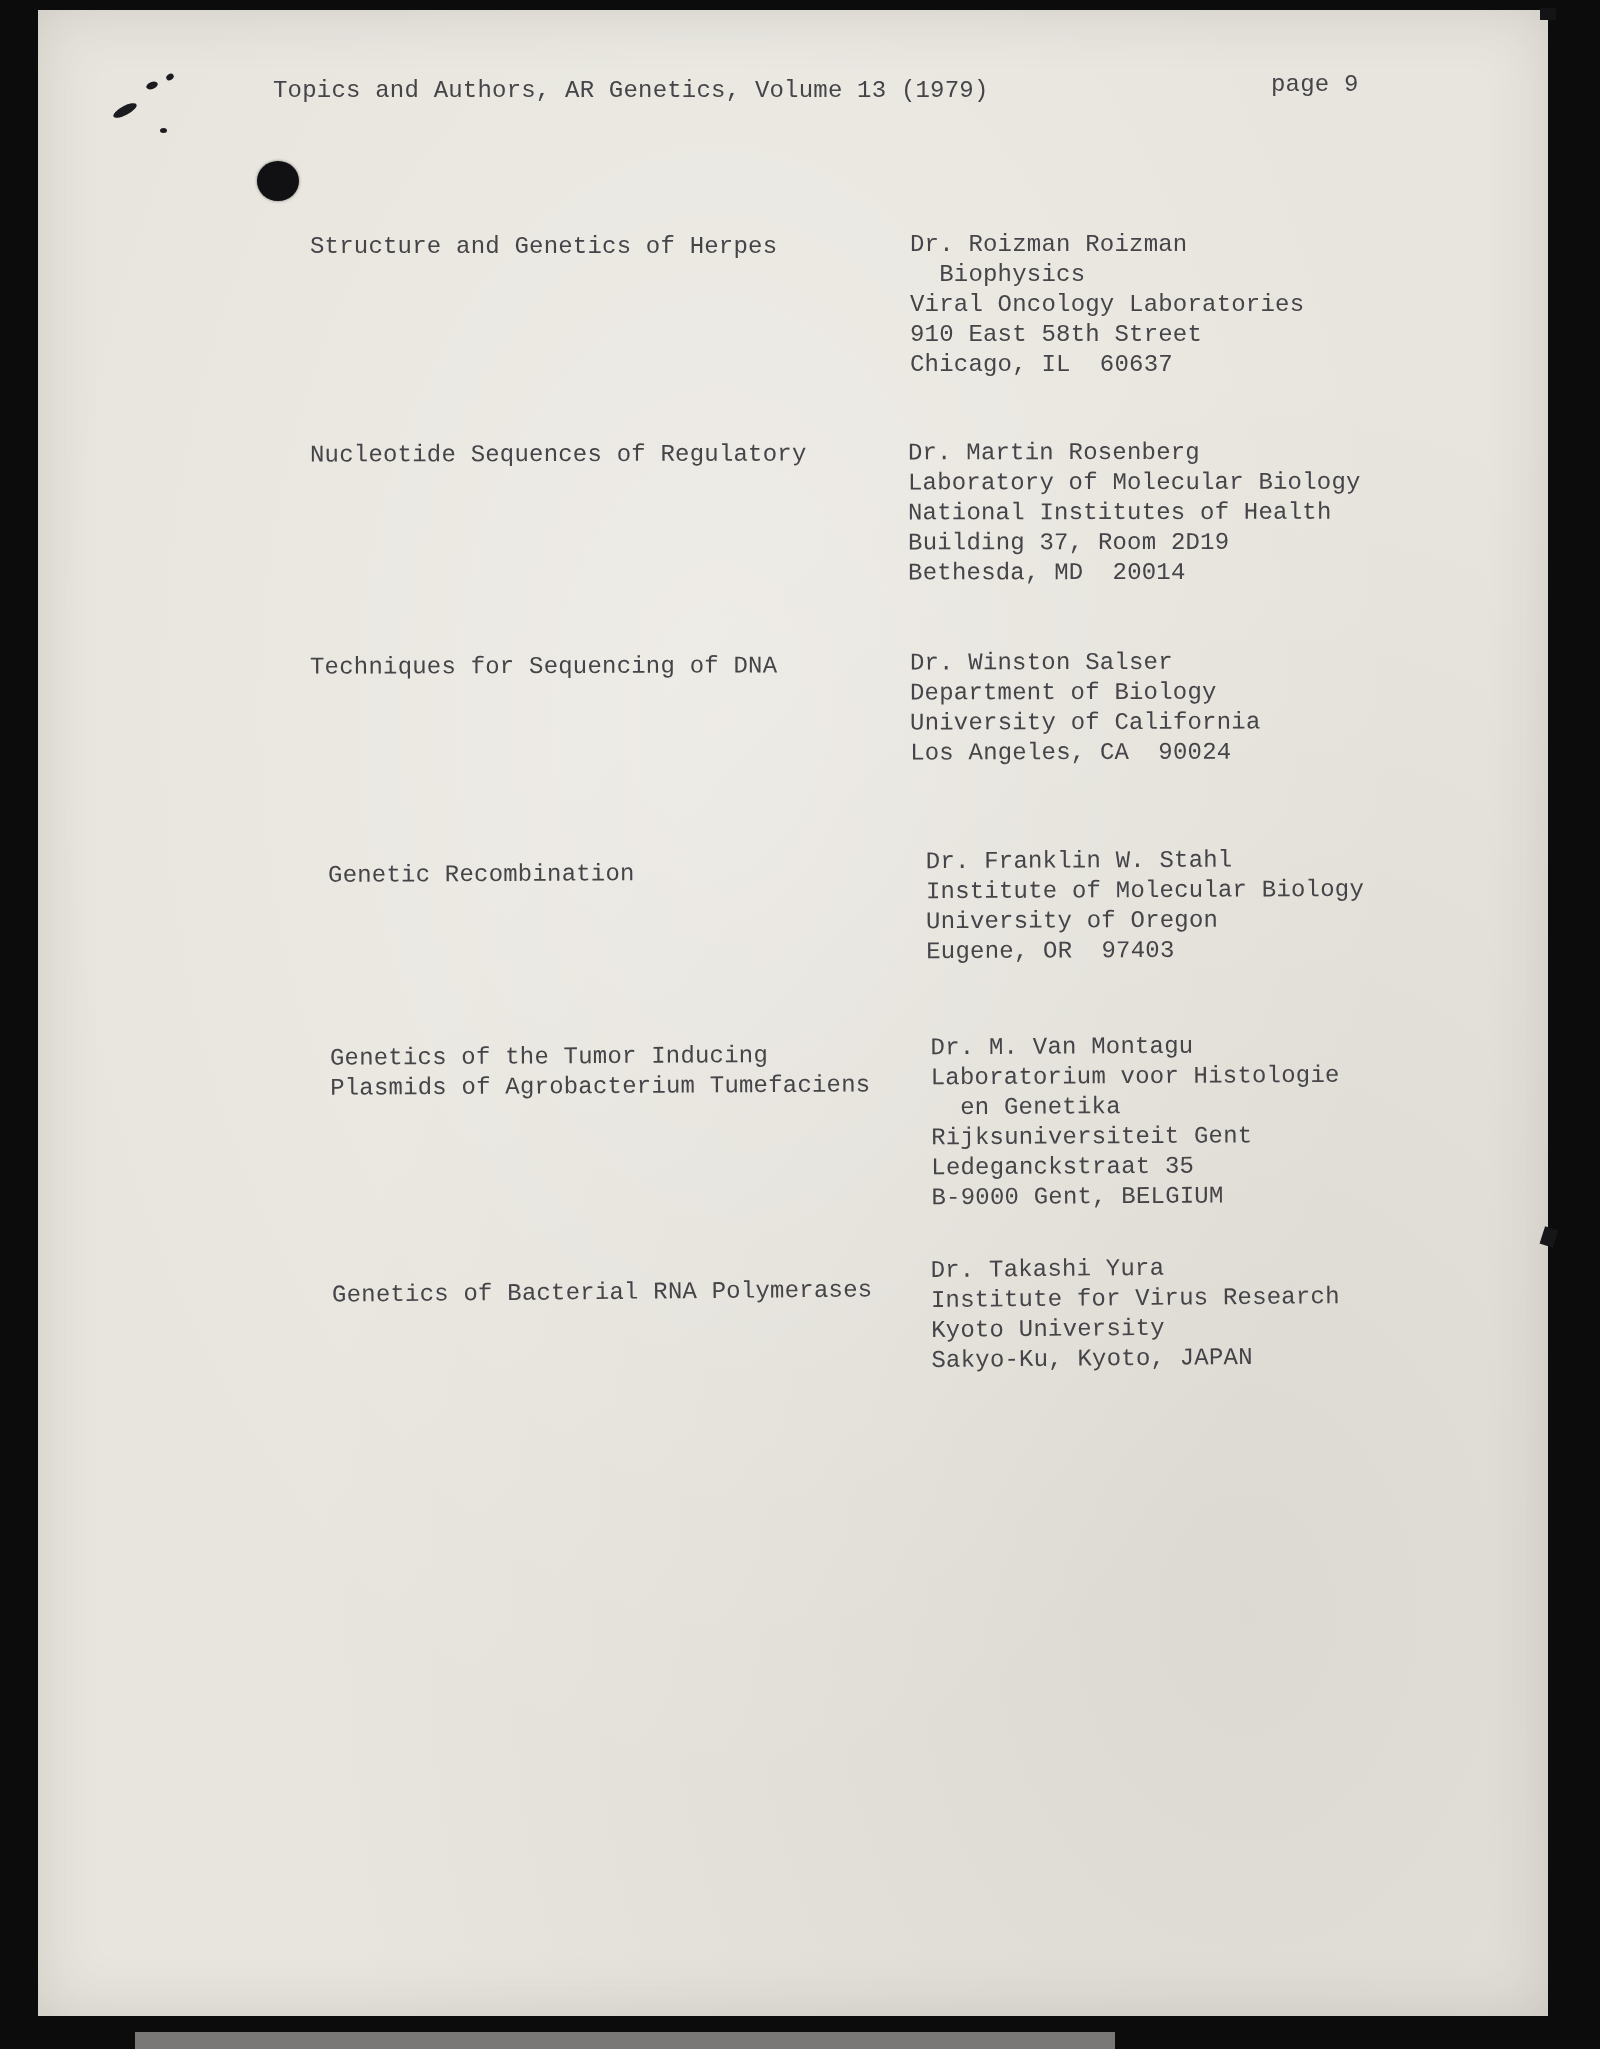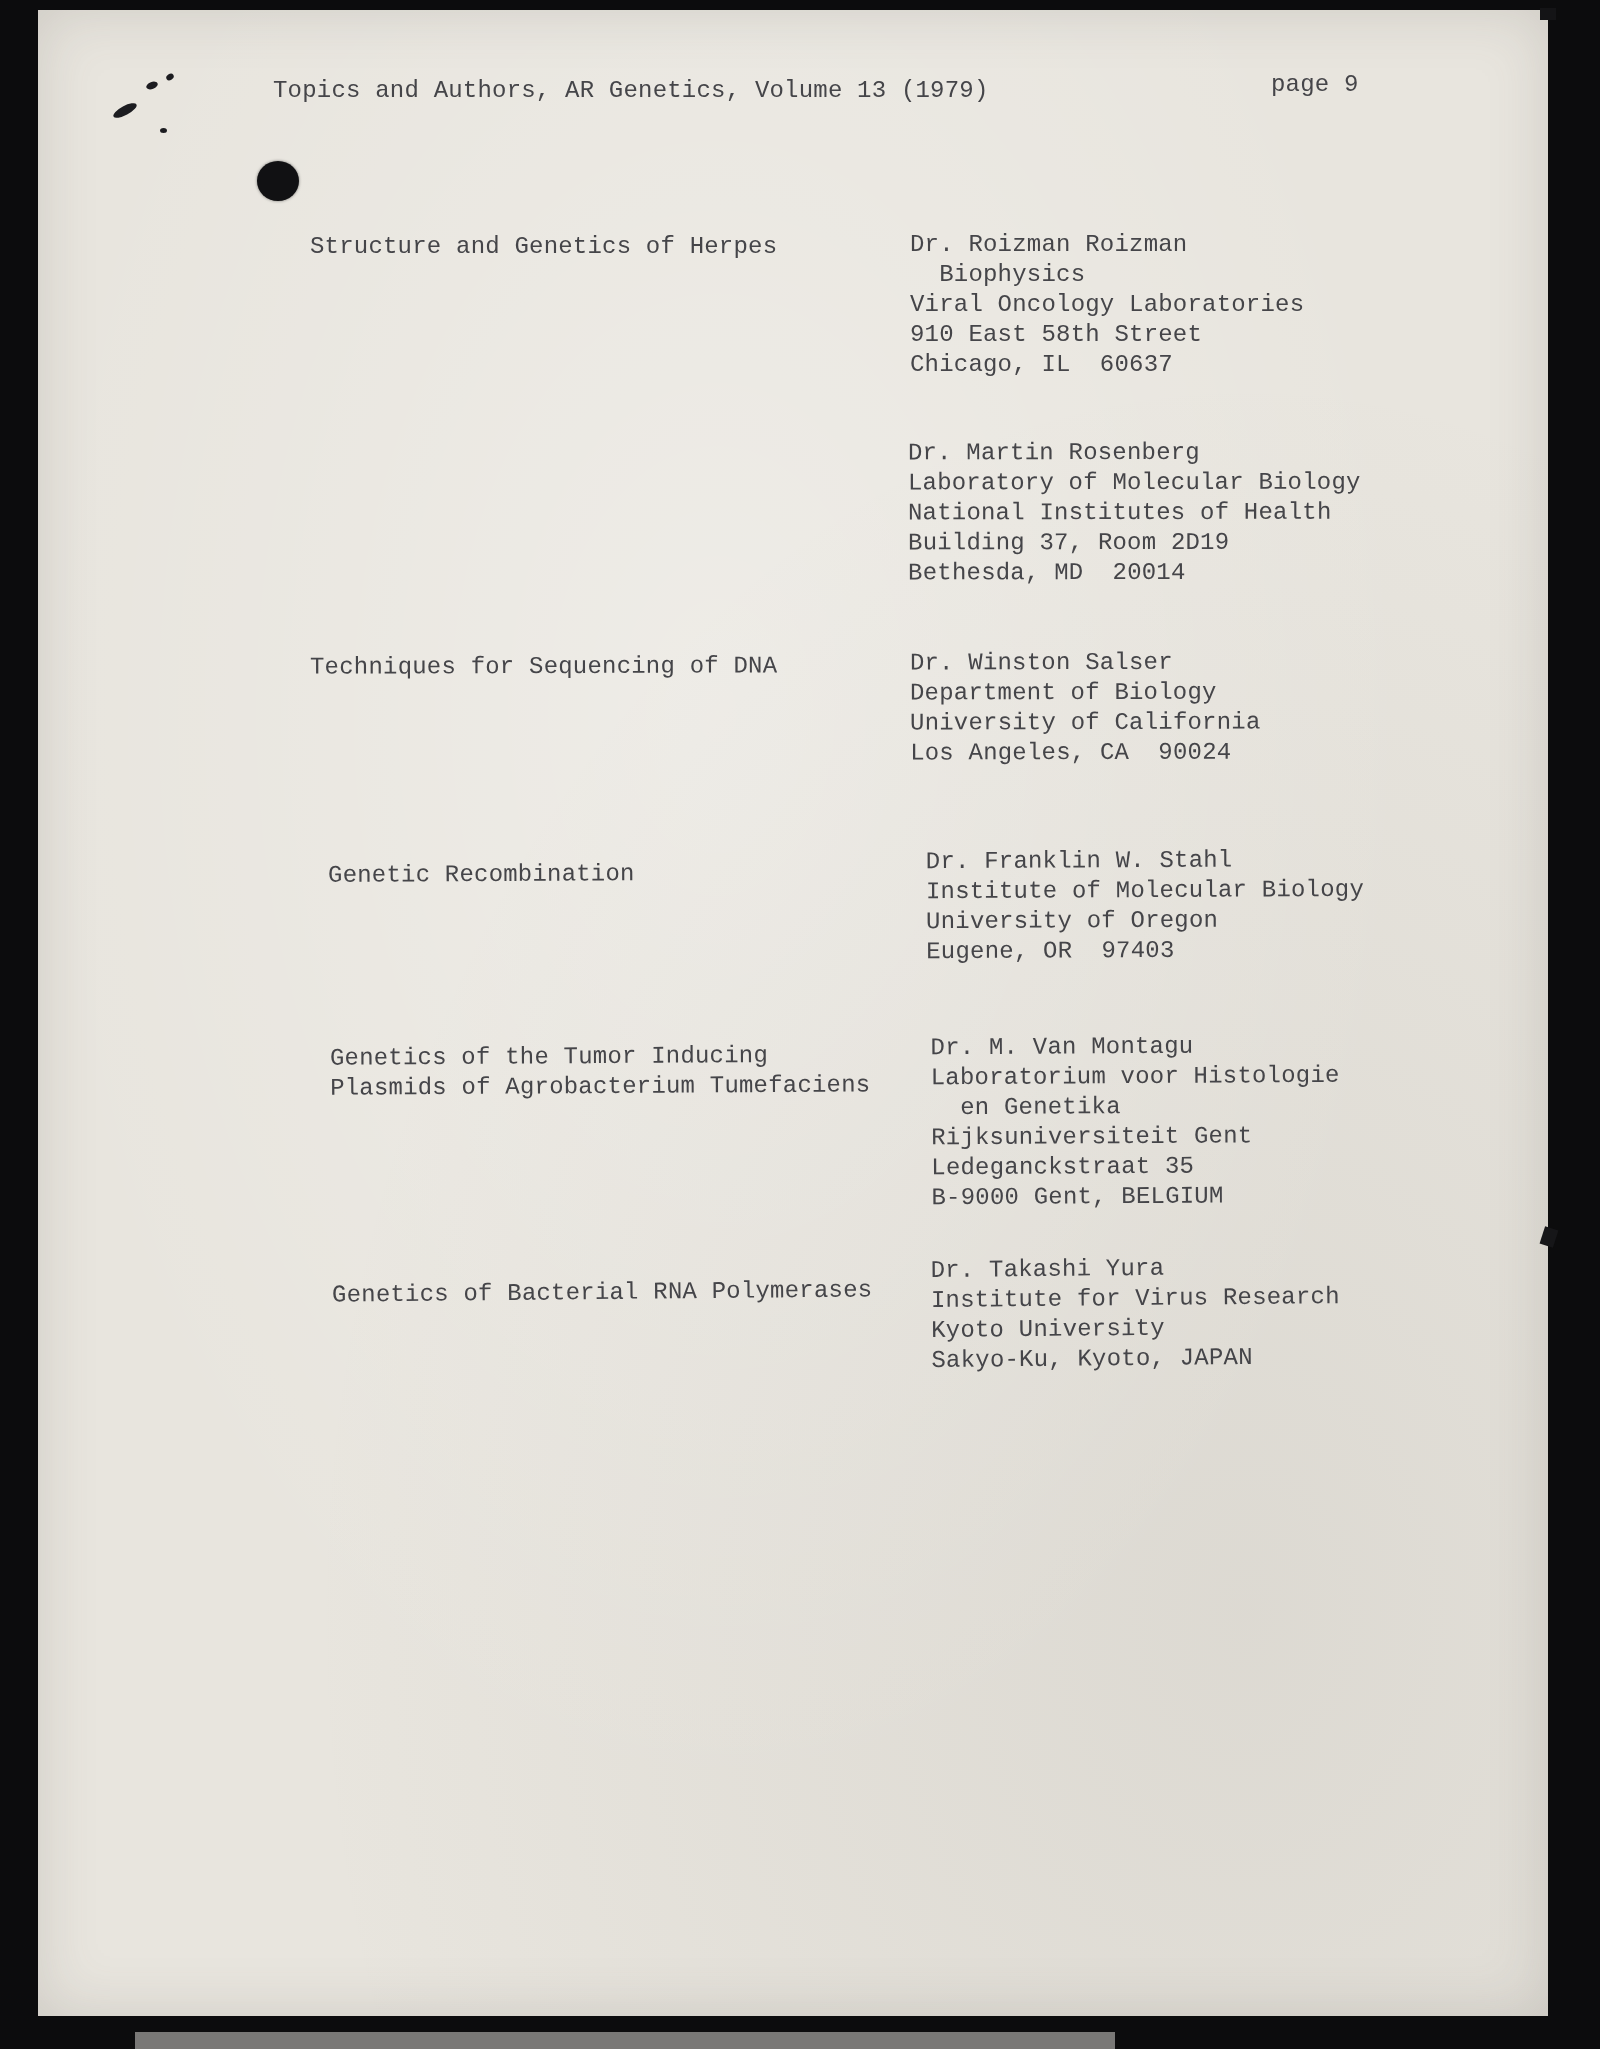--- a/index.html
+++ b/index.html
@@ -97,21 +97,21 @@
     <div class="ink-mark mark-4"></div>
     <div class="punch-hole"></div>
 
     <div class="typed header-title">Topics and Authors, AR Genetics, Volume 13 (1979)</div>
 
     <div class="typed header-page">page 9</div>
 
     <div id="entries">
         <div class="typed entry-block" style="left: 272px; top: 222px; transform: rotate(0deg);"><div>Structure and Genetics of Herpes</div></div>
         <div class="typed entry-block" style="left: 872px; top: 220px; transform: rotate(0deg);"><div>Dr. Roizman Roizman</div><div>  Biophysics</div><div>Viral Oncology Laboratories</div><div>910 East 58th Street</div><div>Chicago, IL  60637</div></div>
-        <div class="typed entry-block" style="left: 272px; top: 430px; transform: rotate(-0.1deg);"></div>
+        <div class="typed entry-block" style="left: 272px; top: 430px; transform: rotate(-0.1deg);"><div>Nucleotide Sequences of Regulatory</div></div>
         <div class="typed entry-block" style="left: 870px; top: 428px; transform: rotate(-0.1deg);"><div>Dr. Martin Rosenberg</div><div>Laboratory of Molecular Biology</div><div>National Institutes of Health</div><div>Building 37, Room 2D19</div><div>Bethesda, MD  20014</div></div>
         <div class="typed entry-block" style="left: 272px; top: 642px; transform: rotate(-0.15deg);"><div>Techniques for Sequencing of DNA</div></div>
         <div class="typed entry-block" style="left: 872px; top: 638px; transform: rotate(-0.15deg);"><div>Dr. Winston Salser</div><div>Department of Biology</div><div>University of California</div><div>Los Angeles, CA  90024</div></div>
         <div class="typed entry-block" style="left: 290px; top: 850px; transform: rotate(-0.3deg);"><div>Genetic Recombination</div></div>
         <div class="typed entry-block" style="left: 888px; top: 836px; transform: rotate(-0.3deg);"><div>Dr. Franklin W. Stahl</div><div>Institute of Molecular Biology</div><div>University of Oregon</div><div>Eugene, OR  97403</div></div>
         <div class="typed entry-block" style="left: 292px; top: 1032px; transform: rotate(-0.35deg);"><div>Genetics of the Tumor Inducing</div><div>Plasmids of Agrobacterium Tumefaciens</div></div>
         <div class="typed entry-block" style="left: 893px; top: 1022px; transform: rotate(-0.35deg);"><div>Dr. M. Van Montagu</div><div>Laboratorium voor Histologie</div><div>  en Genetika</div><div>Rijksuniversiteit Gent</div><div>Ledeganckstraat 35</div><div>B-9000 Gent, BELGIUM</div></div>
         <div class="typed entry-block" style="left: 294px; top: 1268px; transform: rotate(-0.55deg);"><div>Genetics of Bacterial RNA Polymerases</div></div>
         <div class="typed entry-block" style="left: 893px; top: 1244px; transform: rotate(-0.55deg);"><div>Dr. Takashi Yura</div><div>Institute for Virus Research</div><div>Kyoto University</div><div>Sakyo-Ku, Kyoto, JAPAN</div></div>
       </div>

